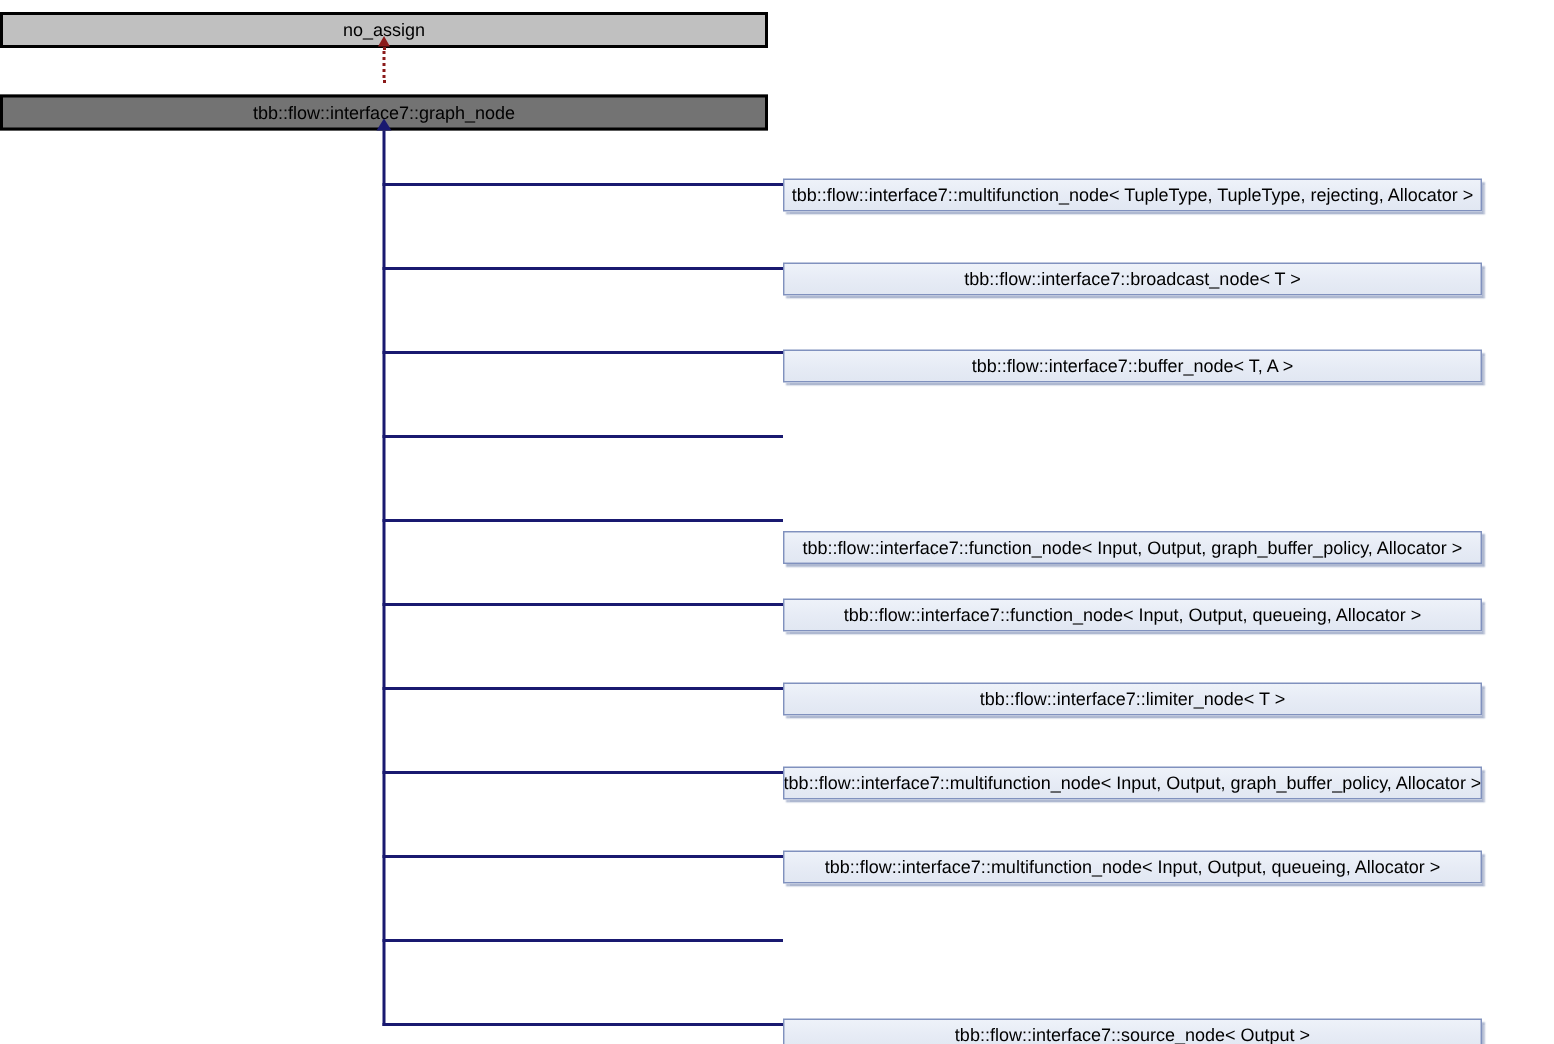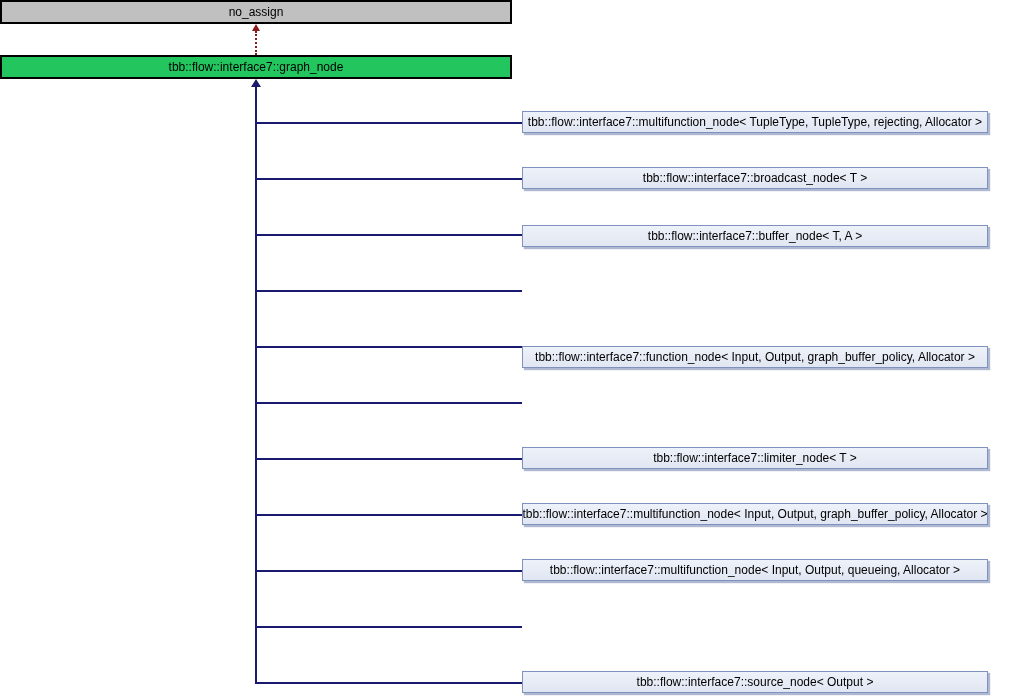--- a/index.html
+++ b/index.html
@@ -19,29 +19,30 @@
   .box {
     position: absolute;
     box-sizing: border-box;
     display: flex;
     align-items: center;
     justify-content: center;
     font-size: 12px;
     color: #000000;
     white-space: nowrap;
     overflow: hidden;
+    margin-top: 8px;
   }
   .base-box {
     left: 0;
     width: 512px;
     height: 24px;
     border: 2px solid #000000;
   }
   .base-box.gray  { background: #c0c0c0; }
-  .base-box.white { background: #22c55e; text-align: center; }
+  .base-box.white { background: #737373; text-align: center; }
   
   .derived-box {
     left: 522px;
     width: 466px;
     height: 22px;
     border: 1px solid #8091be;
     background: linear-gradient(180deg, #eef2f9 0%, #e6ebf5 55%, #e1e7f2 100%);
     box-shadow: 2px 2px 1px rgba(108, 125, 170, 0.55);
   }
   
@@ -117,20 +118,21 @@
 
   <div class="box derived-box" style="top:111px">tbb::flow::interface7::multifunction_node&lt; TupleType, TupleType, rejecting, Allocator &gt;</div>
 
   <div class="box derived-box" style="top:167px">tbb::flow::interface7::broadcast_node&lt; T &gt;</div>
 
   <div class="box derived-box" style="top:225px">tbb::flow::interface7::buffer_node&lt; T, A &gt;</div>
 
 
   <div class="box derived-box" style="top:346px">tbb::flow::interface7::function_node&lt; Input, Output, graph_buffer_policy, Allocator &gt;</div>
 
+  <div class="box derived-box" style="top:391px">tbb::flow::interface7::function_node&lt; Input, Output, queueing, Allocator &gt;</div>
 
   <div class="box derived-box" style="top:447px">tbb::flow::interface7::limiter_node&lt; T &gt;</div>
 
   <div class="box derived-box" style="top:503px">tbb::flow::interface7::multifunction_node&lt; Input, Output, graph_buffer_policy, Allocator &gt;</div>
 
   <div class="box derived-box" style="top:559px">tbb::flow::interface7::multifunction_node&lt; Input, Output, queueing, Allocator &gt;</div>
 
 
   <div class="box derived-box" style="top:671px">tbb::flow::interface7::source_node&lt; Output &gt;</div>
 

